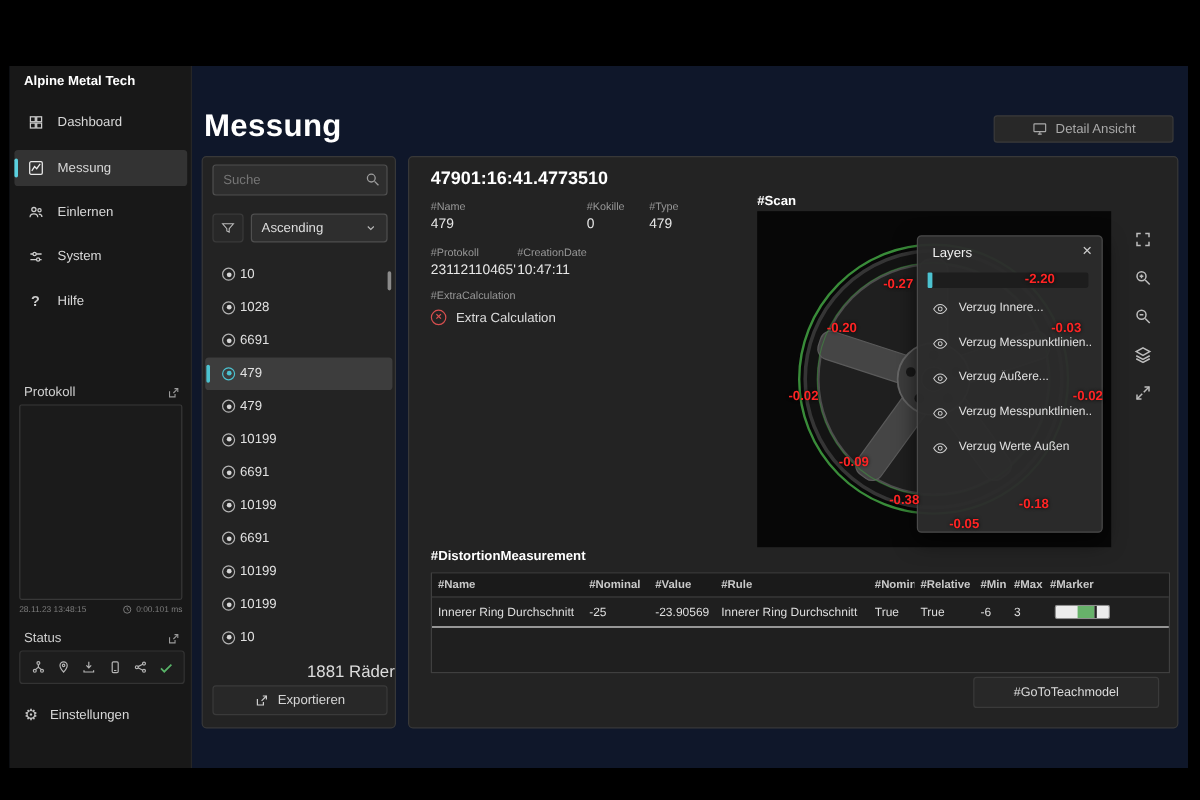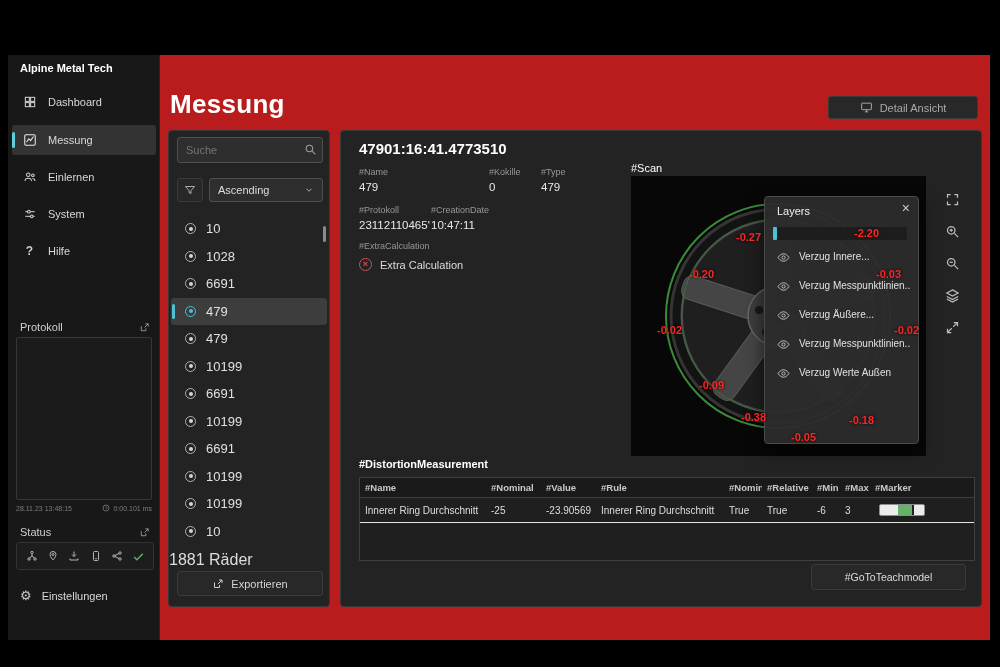--- a/index.html
+++ b/index.html
@@ -1,18 +1,18 @@
 <!DOCTYPE html>
 <html><head>
 <meta charset="utf-8">
 <style>
   *{box-sizing:border-box;margin:0;padding:0}
   html,body{width:1000px;height:667px}
   body{background:#000;font-family:"Liberation Sans",sans-serif;position:relative;overflow:hidden;color:#ddd}
-  .app{position:absolute;left:8px;top:55px;width:982px;height:585px;background:#b91c1c}
+  .app{position:absolute;left:8px;top:55px;width:982px;height:585px;background:#0f172a}
   
   .sidebar{position:absolute;left:0;top:0;width:152px;height:585px;background:#181818;border-right:1px solid #262626}
   .brand{position:absolute;left:12px;top:7px;font-size:11px;font-weight:bold;color:#fff}
   .nav-item{position:absolute;left:4px;width:144px;height:30px;display:flex;align-items:center;gap:11px;padding-left:10px;color:#d8d8d8;font-size:11px;border-radius:3px}
   .nav-item.active{background:#333}
   .nav-item.active::before{content:"";position:absolute;left:0;top:7px;bottom:7px;width:3px;border-radius:2px;background:#5bd0de}
   .nicon{width:15px;height:15px;display:flex;align-items:center;justify-content:center;flex:none}
   .side-sec{position:absolute;left:12px;width:130px;display:flex;justify-content:space-between;align-items:center;font-size:11px;color:#cfcfcf}
   .logbox{position:absolute;left:8px;top:282px;width:136px;height:163px;background:#1b1b1b;border:1px solid #383838;border-radius:2px}
   .logmeta{position:absolute;left:8px;top:449px;width:136px;display:flex;justify-content:space-between;font-size:7px;color:#7d7d7d;align-items:center}
@@ -27,39 +27,39 @@
   .detail-view-btn{position:absolute;left:668px;top:41px;width:150px;height:23px}
   .card{position:absolute;background:#232323;border:1px solid #383838;border-radius:4px}
   
   .list-card{left:8px;top:75px;width:162px;height:477px}
   .search-wrap{position:absolute;left:8px;top:6px;width:146px;height:26px}
   .search-input{width:100%;height:100%;background:#2e2e2e;border:1px solid #4f4f4f;border-radius:3px;color:#ddd;font-size:11px;padding:0 24px 0 8px;outline:none;font-family:inherit}
   .search-icn{position:absolute;right:6px;top:6px}
   .filter-btn{position:absolute;left:8px;top:47px;width:26px;height:24px}
   .sort-dd{position:absolute;left:40px;top:47px;width:114px;height:24px;background:#2e2e2e;border:1px solid #4f4f4f;border-radius:3px;display:flex;align-items:center;justify-content:space-between;padding:0 8px;font-size:11px;color:#ddd}
   .list-rows{position:absolute;left:2px;right:2px;top:84px;display:flex;flex-direction:column}
-  .lrow{height:27.5px;display:flex;align-items:center;gap:10px;padding-left:14px;font-size:13px;color:#e0e0e0;position:relative;border-radius:3px}
+  .lrow{height:27.5px;display:flex;align-items:center;gap:4px;padding-left:14px;font-size:11px;color:#e0e0e0;position:relative;border-radius:3px}
   .lrow.sel{background:#3d3d3d}
   .lrow.sel::before{content:"";position:absolute;left:1px;top:6px;bottom:6px;width:3px;border-radius:2px;background:#4cc2d0}
   .radio{width:11px;height:11px;border:1px solid #b2b2b2;border-radius:50%;position:relative;flex:none}
   .radio::after{content:"";position:absolute;left:2.5px;top:2.5px;width:4px;height:4px;background:#d6d6d6;border-radius:50%}
   .sel .radio{border-color:#4cc2d0}
   .sel .radio::after{background:#4cc2d0}
   .scroll-dot{position:absolute;right:3px;top:95px;width:3px;height:16px;background:#8b8b8b;border-radius:2px}
-  .count-label{position:absolute;left:0;top:420px;width:100%;text-align:left;font-size:16px;color:#ddd}
+  .count-label{position:absolute;left:0;top:420px;width:100%;text-align:right;font-size:14px;color:#ddd}
   .export-btn{position:absolute;left:8px;top:440px;width:146px;height:25px;color:#d5d5d5}
   
   .detail-card{left:180px;top:75px;width:642px;height:477px}
   .d-title{position:absolute;left:18px;top:9px;font-size:15px;font-weight:600;color:#fff}
   .fg{position:absolute}
   .flabel{font-size:9px;color:#979797}
   .fvalue{font-size:11.5px;color:#e8e8e8;margin-top:4px}
   .extra-row{position:absolute;left:18px;top:127px;display:flex;align-items:center;gap:8px;font-size:11px;color:#dcdcdc}
   .xcircle{width:13px;height:13px;border:1.5px solid #d84f4f;border-radius:50%;color:#d84f4f;font-size:9px;line-height:10px;text-align:center;font-weight:bold}
-  .scan-label{position:absolute;left:290px;top:31px;font-size:11px;font-weight:normal;color:#fff}
+  .scan-label{position:absolute;left:290px;top:31px;font-size:11px;font-weight:bold;color:#fff}
   .scan{position:absolute;left:290px;top:45px;width:295px;height:280px;background:#070707}
   .ann{position:absolute;color:#ff2424;font-size:11px;font-weight:bold;z-index:6;text-shadow:0 0 3px rgba(0,0,0,.9)}
   .layers-panel{position:absolute;left:423px;top:65px;width:155px;height:248px;background:rgba(44,44,44,.96);border:1px solid #4a4a4a;border-radius:4px;box-shadow:0 6px 18px rgba(0,0,0,.6);z-index:4}
   .lp-title{position:absolute;left:12px;top:8px;font-size:11px;color:#f0f0f0}
   .lp-close{position:absolute;right:8px;top:3px;font-size:14px;color:#ccc;line-height:16px}
   .lp-slider{position:absolute;left:8px;top:30px;width:134px;height:13px;background:#1d1d1d;border-radius:2px}
   .lp-handle{position:absolute;left:0;top:0;width:4px;height:13px;background:#4cc2d0;border-radius:1px}
   .lp-rows{position:absolute;left:4px;right:4px;top:54px;display:flex;flex-direction:column;gap:2px}
   .lp-row{height:27px;display:flex;gap:9px;padding-left:8px;font-size:10px;color:#e0e0e0;border-radius:3px;white-space:nowrap;overflow:hidden}
   .lp-row.hl{background:#484848}

